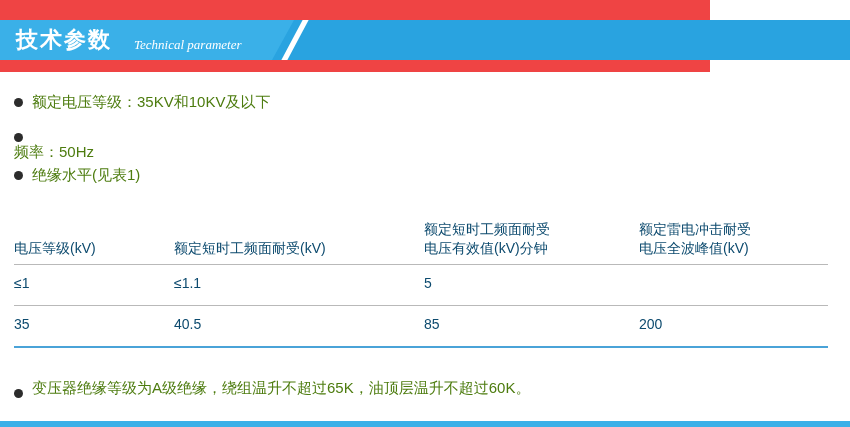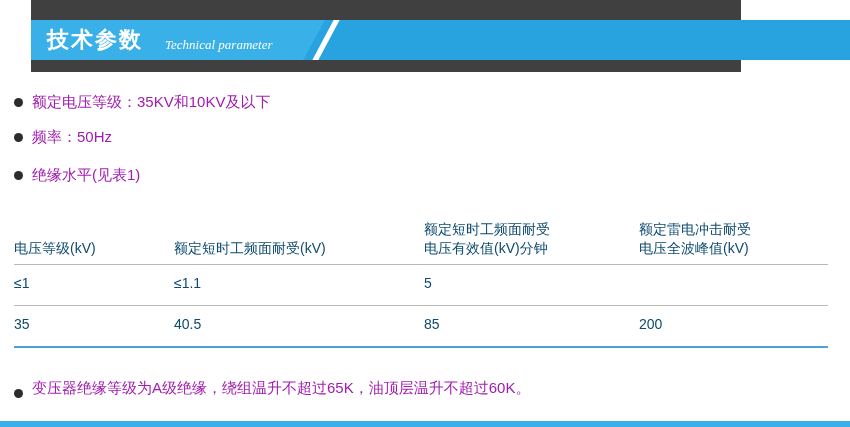--- a/index.html
+++ b/index.html
@@ -19,22 +19,21 @@
     width: 850px;
     height: 427px;
     box-sizing: border-box;
   }
 
   
   .header {
     position: relative;
     width: 710px;
     height: 72px;
-    background: #404040;
-    margin-left: 31px;
+    background: #ef4444;
   }
   .header-bar {
     position: absolute;
     left: 0;
     top: 20px;
     width: 850px;
     height: 40px;
     background: #29a3e0;
   }
   .header-tab {
@@ -97,26 +96,26 @@
     height: 9px;
     border-radius: 50%;
     background: #2c2c2c;
     margin-top: 6px;
     margin-right: 9px;
     flex: 0 0 auto;
   }
   .bullet-text {
     font-size: 15px;
     line-height: 20px;
-    color: #a21caf;
+    color: #4d7c0f;
     white-space: nowrap;
   }
 
   #b1 { top: 92px; }
-  #b2 { top: 127px; }
+  #b2 { top: 127px; flex-direction: column; }
   #b3 { top: 165px; }
   #b4 { top: 378px; align-items: flex-end; }
   #b5 { top: 389px; }
 
   
   .table-wrap {
     position: absolute;
     left: 14px;
     top: 186px;
     width: 814px;

